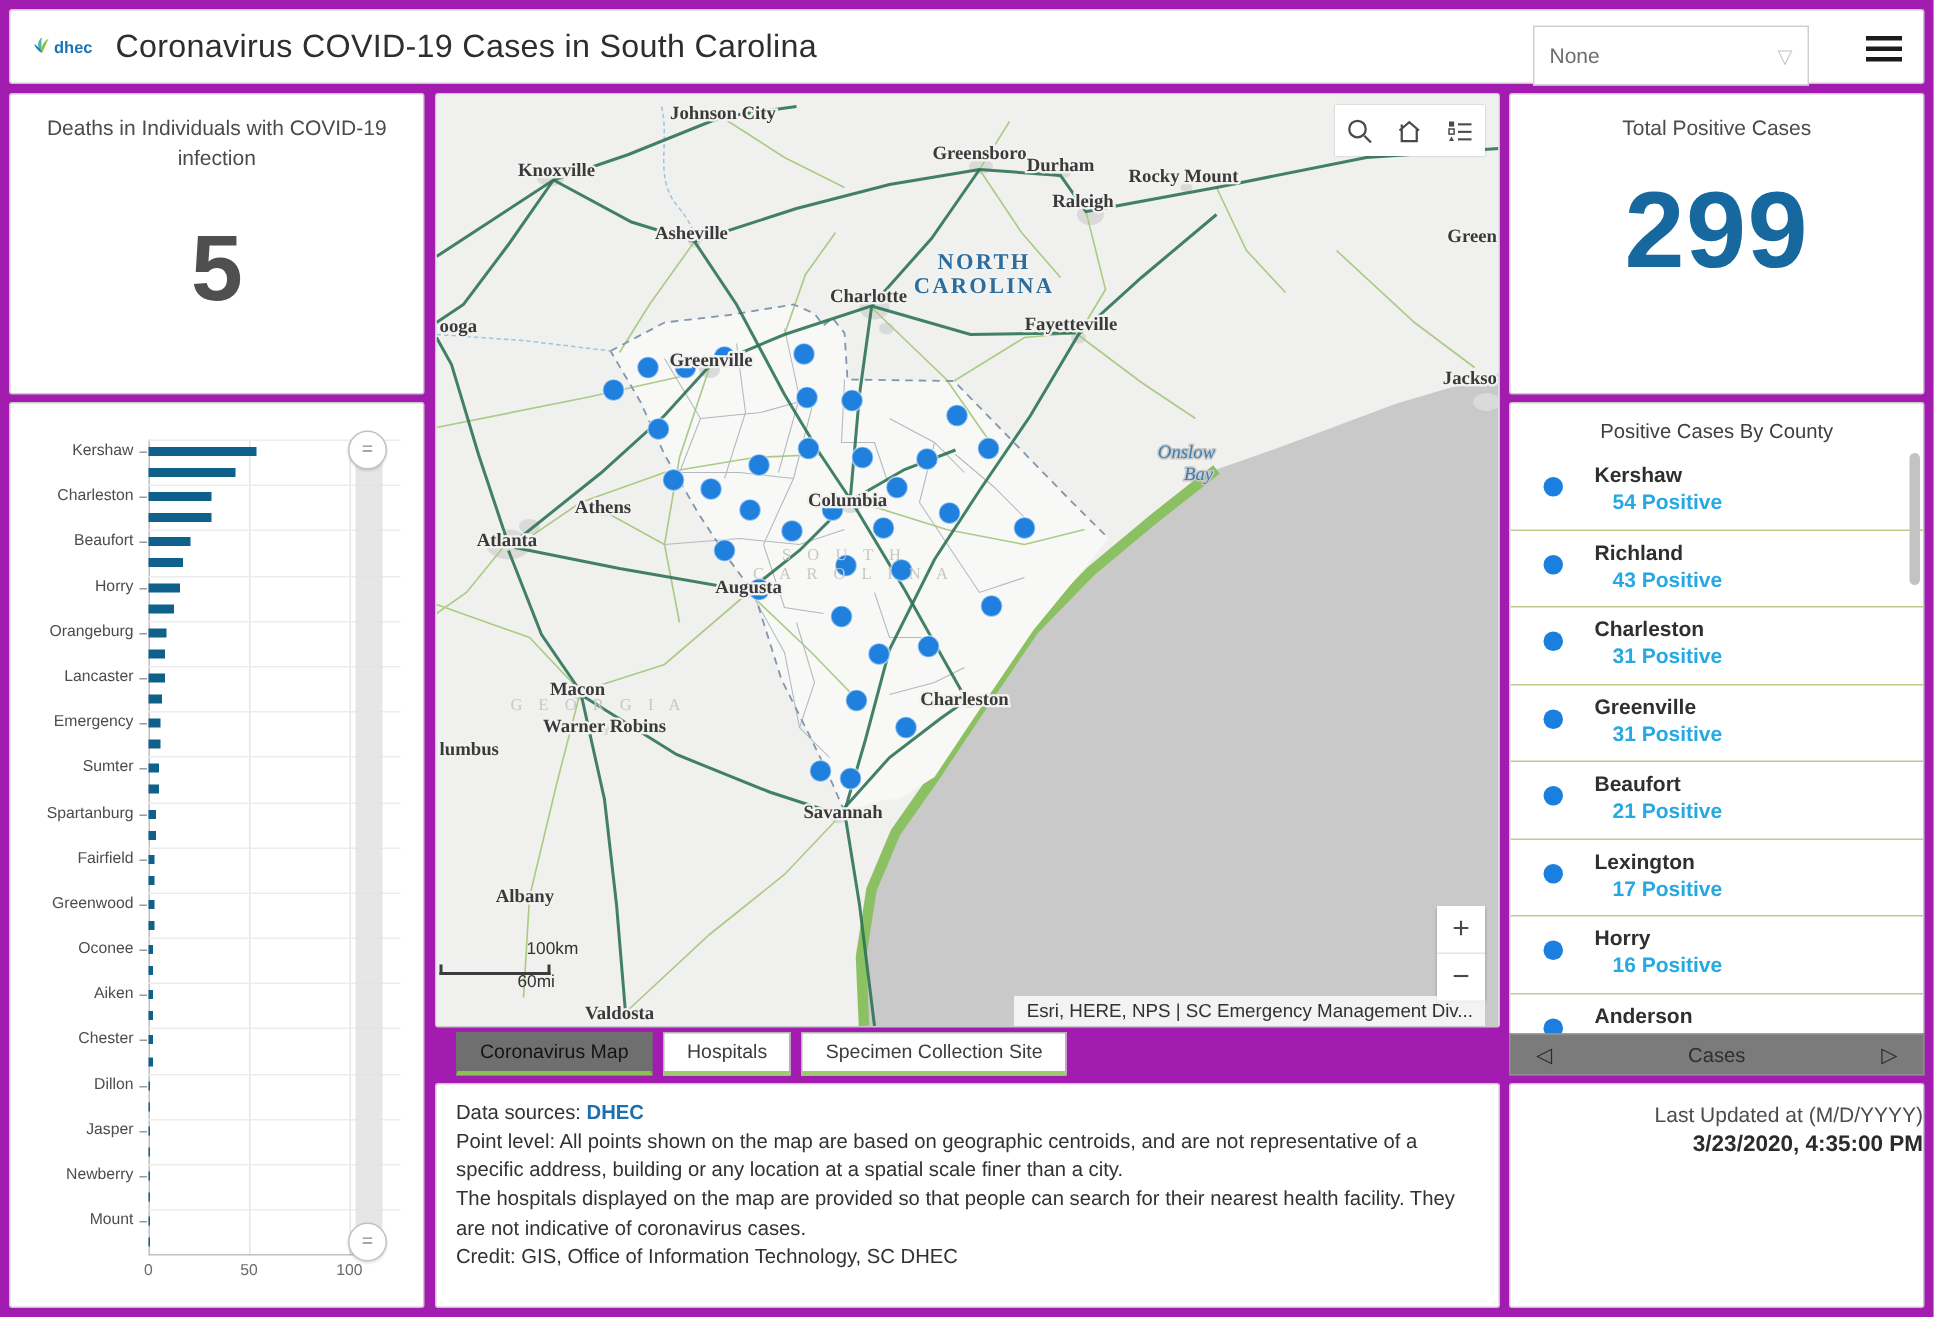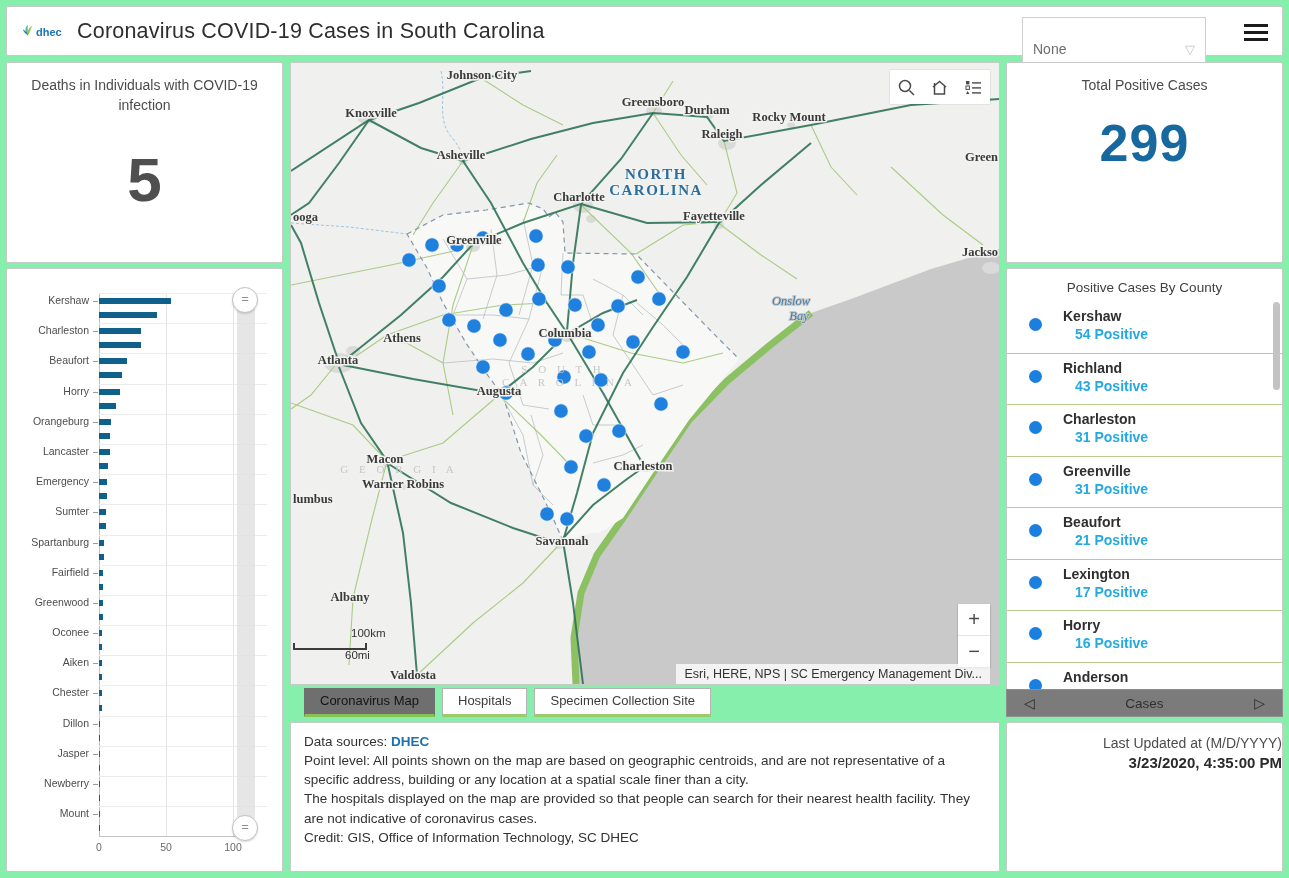--- a/index.html
+++ b/index.html
@@ -1,27 +1,27 @@
 <!DOCTYPE html>
 <html><head>
 <meta charset="utf-8">
 <style>
   html,body{margin:0;padding:0;background:#d9d9d9;}
-  #canvas{position:relative;width:1289px;height:878px;background:#86efac;
+  #canvas{position:relative;width:1289px;height:878px;background:#a21caf;
     font-family:"Liberation Sans",sans-serif;overflow:hidden;}
   .panel{position:absolute;background:#fff;border:1px solid #c9c9c9;border-radius:2px;box-sizing:border-box;}
 
   
   #header{left:6px;top:6px;width:1277px;height:50px;display:flex;align-items:center;}
   #logo{margin-left:14px;display:flex;align-items:flex-end;width:46px;}
   #logo .leaf{width:14px;height:14px;}
   #logo .dhec{font-size:11px;font-weight:bold;color:#1b75b5;margin-left:1px;}
   #header-title{margin-left:10px;font-size:21.5px;color:#2e2e2e;letter-spacing:.2px;}
   #filter-select{position:absolute;right:76px;top:10px;width:162px;height:30px;border:1px solid #cfcfcf;
-    display:flex;align-items:center;justify-content:space-between;padding:16px 10px;color:#6d6d6d;font-size:14px;cursor:pointer;background:#fff;margin-left:44px;}
+    display:flex;align-items:center;justify-content:space-between;padding:4px 10px;color:#6d6d6d;font-size:14px;cursor:pointer;background:#fff;margin-left:44px;}
   #filter-select .chev{color:#c4c4c4;font-size:13px;}
   #menu-btn{position:absolute;right:14px;top:17px;width:24px;height:17px;display:flex;flex-direction:column;justify-content:space-between;cursor:pointer;}
   #menu-btn div{height:2.6px;background:#1c1c1c;}
 
   
   #deaths-panel{left:6px;top:62px;width:277px;height:201px;text-align:center;}
   .panel-title{font-size:14px;color:#4b4b4b;padding:12px 24px 0;line-height:1.45;}
   #deaths-value{font-size:62px;font-weight:bold;color:#4f4f4f;margin-top:28px;}
   #chart-panel{left:6px;top:268px;width:277px;height:604px;}
   #chart-rows{position:absolute;left:0;top:24px;width:260px;}
@@ -71,21 +71,21 @@
   .tab{height:25px;line-height:24px;padding:0 15px;font-size:13px;color:#3c3c3c;background:#fff;
     border:1px solid #b3b3b3;border-bottom:3px solid #9ccb6d;cursor:pointer;white-space:nowrap;}
   .tab.active{background:#6f6f6f;color:#141414;border-color:#6f6f6f;border-bottom-color:#8bc153;}
 
   
   #sources-panel{left:290px;top:722px;width:710px;height:150px;padding:9px 13px;font-size:13.5px;color:#323232;line-height:1.42;}
   #sources-link{color:#1c70b0;font-weight:bold;text-decoration:none;cursor:pointer;}
 
   
   #total-panel{left:1006px;top:62px;width:277px;height:201px;text-align:center;}
-  #total-value{font-size:52px;font-weight:bold;color:#17689e;margin-top:18px;letter-spacing:1px;}
+  #total-value{font-size:72px;font-weight:bold;color:#17689e;margin-top:18px;letter-spacing:1px;}
   #list-panel{left:1006px;top:268px;width:277px;height:422px;overflow:hidden;}
   #list-title{text-align:center;font-size:13.5px;color:#3f3f3f;padding-top:11px;}
   #list-items{position:absolute;left:0;top:33px;right:0;}
   .list-item{position:relative;height:50.5px;border-bottom:1px solid #b9cc8e;cursor:pointer;}
   .list-item .dot{position:absolute;left:22px;top:16px;width:13px;height:13px;border-radius:50%;background:#1b7fe0;}
   .list-item .cname{position:absolute;left:56px;top:6px;font-size:14px;font-weight:bold;color:#2f2f2f;}
   .list-item .cval{position:absolute;left:68px;top:24px;font-size:14px;font-weight:bold;color:#26a9e2;}
   #list-scroll{position:absolute;right:2px;top:33px;width:7px;height:88px;background:#c3c3c3;border-radius:4px;cursor:grab;}
 
   

